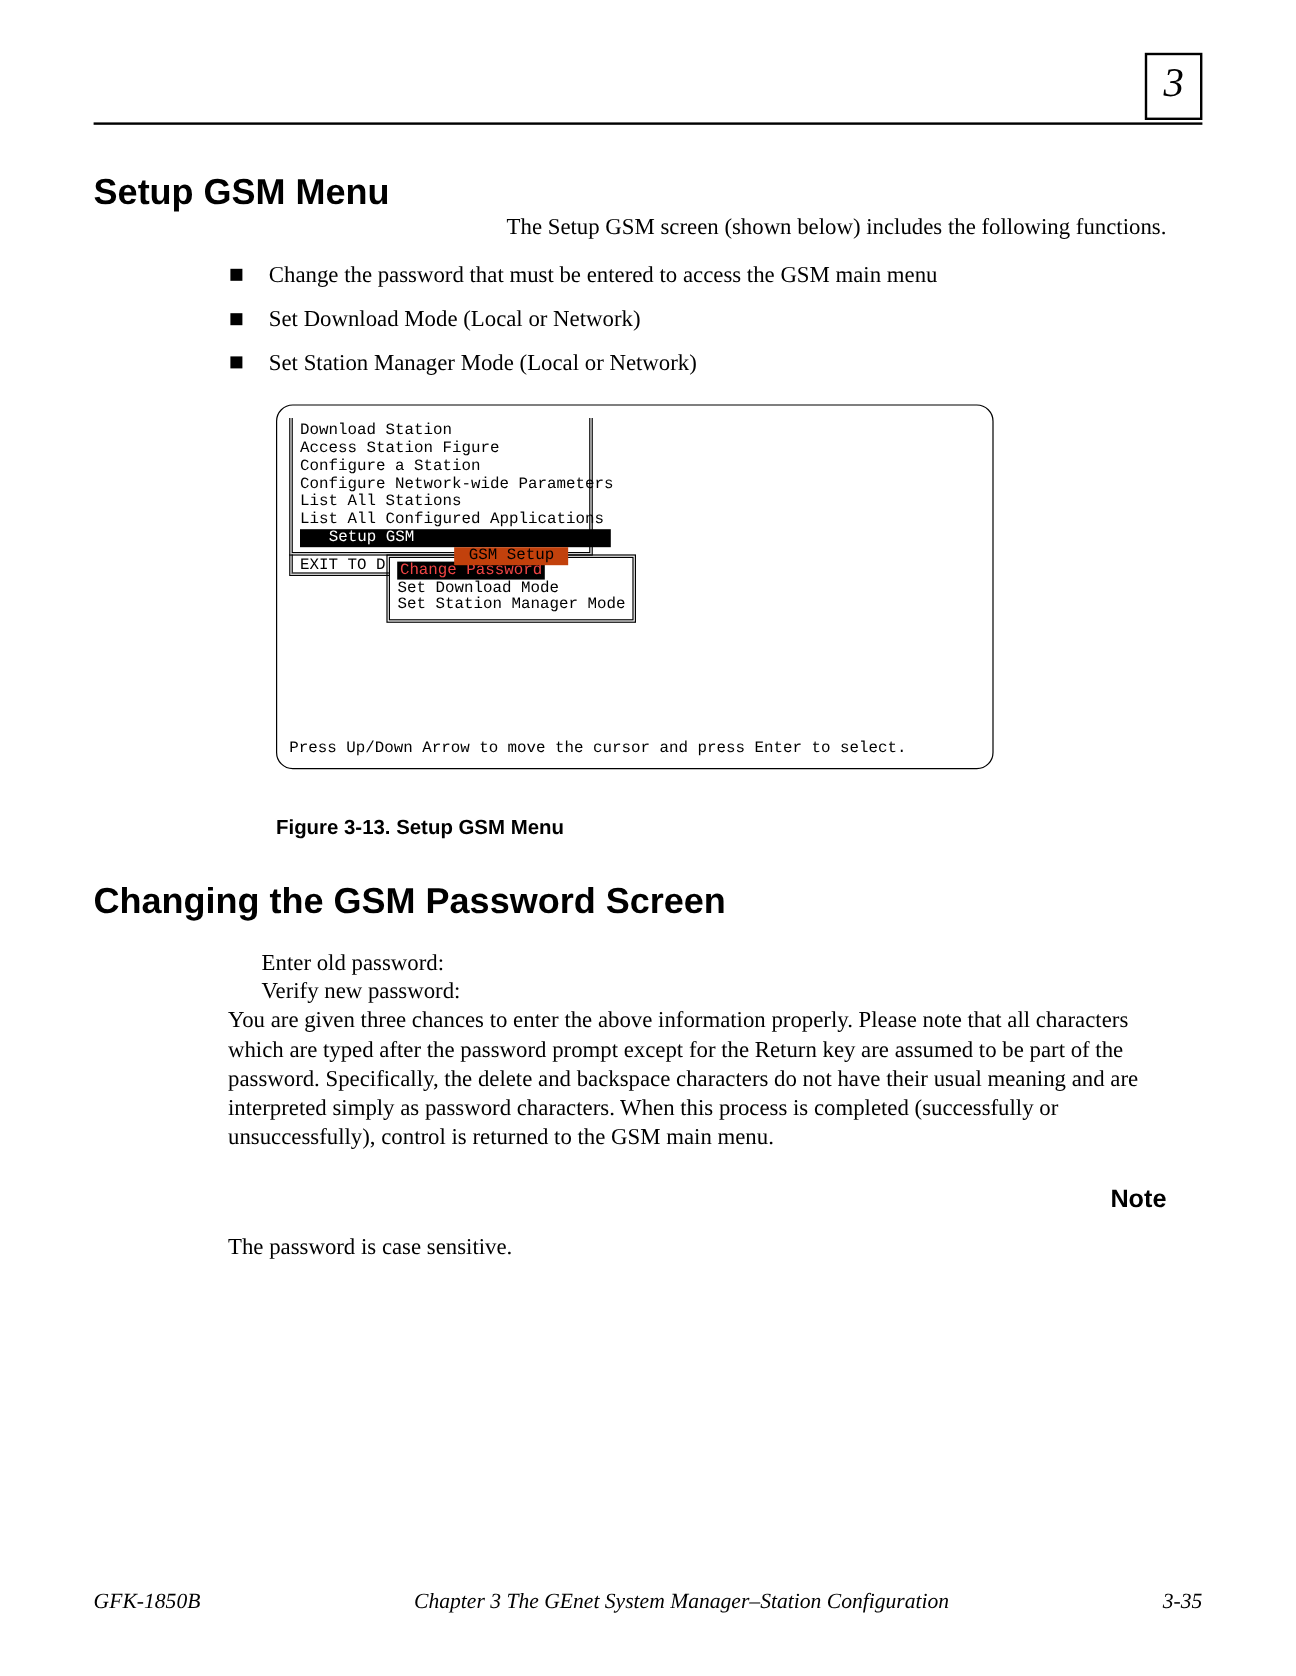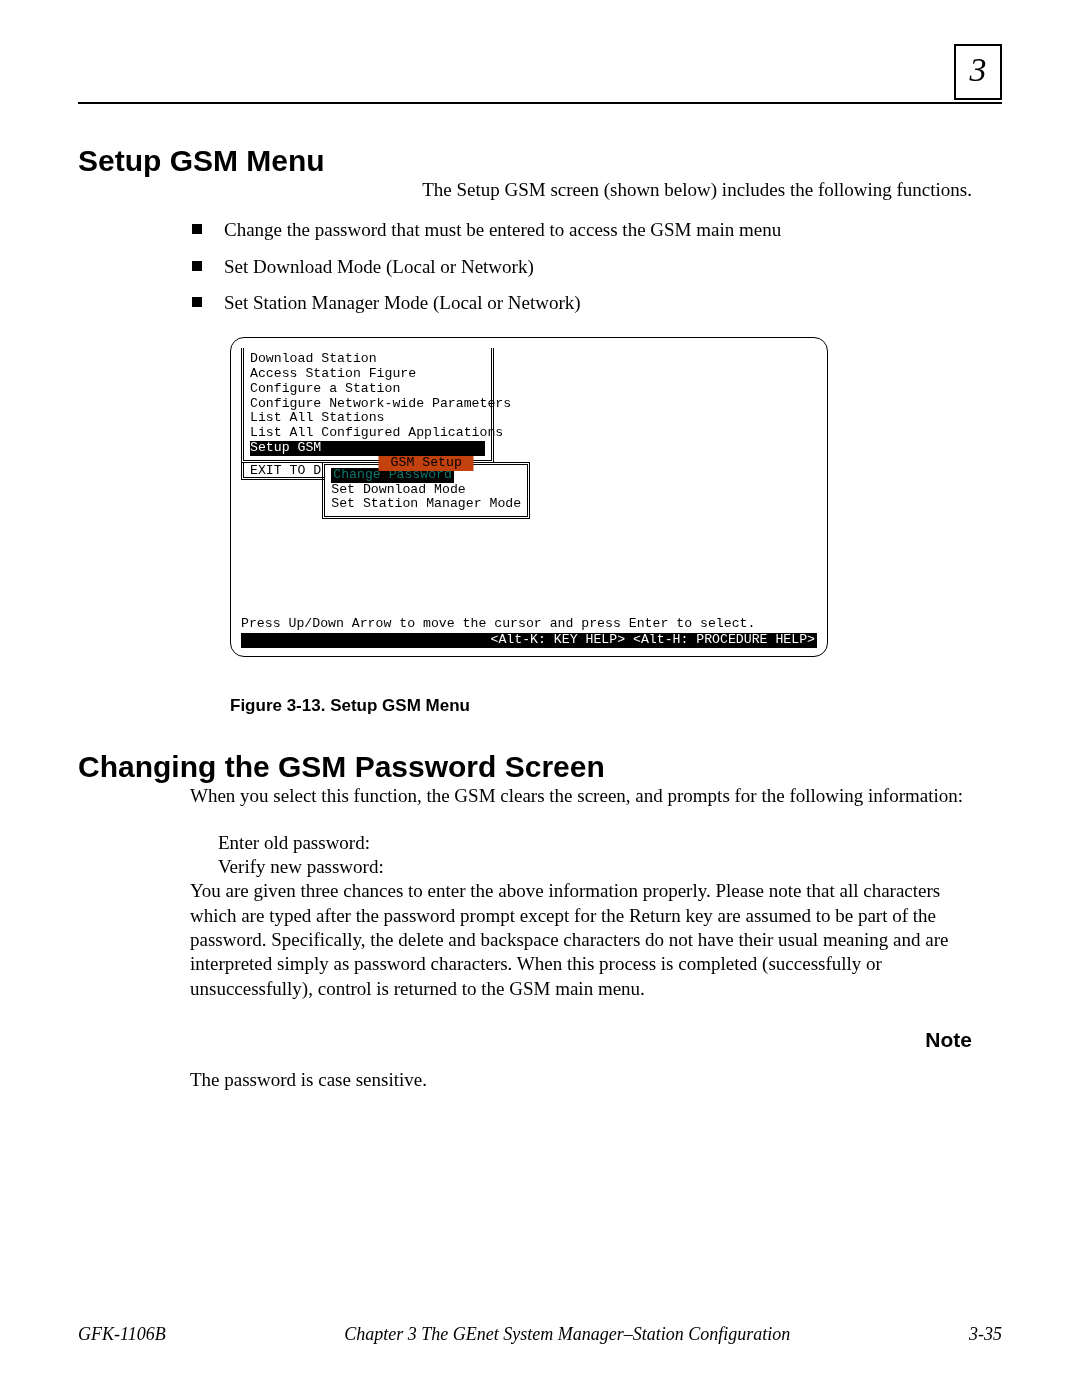--- a/index.html
+++ b/index.html
@@ -102,20 +102,21 @@
     width: 253px;
     box-sizing: border-box;
   }
   .term-menu .item { white-space: pre; }
   .term-menu .sel  {
     background: #000;
     color: #fff;
     display: inline-block;
     white-space: pre;
     width: 100%;
+    padding-left: 24px;
   }
   .sub-row {
     display: flex;
     align-items: flex-start;
     margin-top: -1px;
   }
   .exit-lbl {
     border-left: 3.5px double #000;
     border-bottom: 3.5px double #000;
     padding: 2px 4px 2px 6px;
@@ -135,21 +136,21 @@
     position: absolute;
     top: -9px;
     left: 50%;
     transform: translateX(-50%);
     background: #c2410c;
     padding: 0 4px;
     white-space: pre;
   }
   .sub-box .sel {
     background: #000;
-    color: #0f766e;
+    color: #ef4444;
     display: inline-block;
     white-space: pre;
     padding: 0 2px;
   }
   .term-gap { height: 96px; }
   .term-help-line { white-space: pre; margin-top: 2px; }
   .term-footer {
     background: #000;
     color: #fff;
     white-space: pre;
@@ -228,44 +229,42 @@
           <div class="exit-lbl">EXIT TO D</div>
           <div class="sub-box">
             <div class="legend"> GSM Setup </div>
             <div><span class="sel">Change Password</span></div>
             <div>Set Download Mode</div>
             <div>Set Station Manager Mode</div>
           </div>
         </div>
         <div class="term-gap"></div>
         <div class="term-help-line">Press Up/Down Arrow to move the cursor and press Enter to select.</div>
-        <div class="term-footer">&lt;Alt-K: KEY HELP&gt; &lt;Alt-H: PROCEDURE HELP&gt;</div>
       </div>
 
       <div class="fig-caption">Figure 3-13.   Setup GSM Menu</div>
     </div>
   </div>
 
   <div class="s2-wrap">
     <h1 class="section">Changing the GSM Password Screen</h1>
 
     <div class="body">
-      <p class="intro2">When you select this function, the GSM clears the screen, and prompts for the following information:</p>
 
       <div class="prompts">
         <div>Enter old password:</div>
         <div>Verify new password:</div>
       </div>
 
       <p class="para3">You are given three chances to enter the above information properly. Please note that all characters which are typed after the password prompt except for the Return key are assumed to be part of the password.  Specifically, the delete and backspace characters do not have their usual meaning and are interpreted simply as password characters.  When this process is completed (successfully or unsuccessfully), control is returned to the GSM main menu.</p>
 
       <div class="note-head">Note</div>
       <div class="note-body">The password is case sensitive.</div>
     </div>
   </div>
 
   <div class="footer">
-    <div class="fl">GFK-1106B</div>
+    <div class="fl">GFK-1850B</div>
     <div class="fc">Chapter 3   The GEnet System Manager–Station   Configuration</div>
     <div class="fr">3-35</div>
   </div>
 
 </div>
 
 </body></html>

